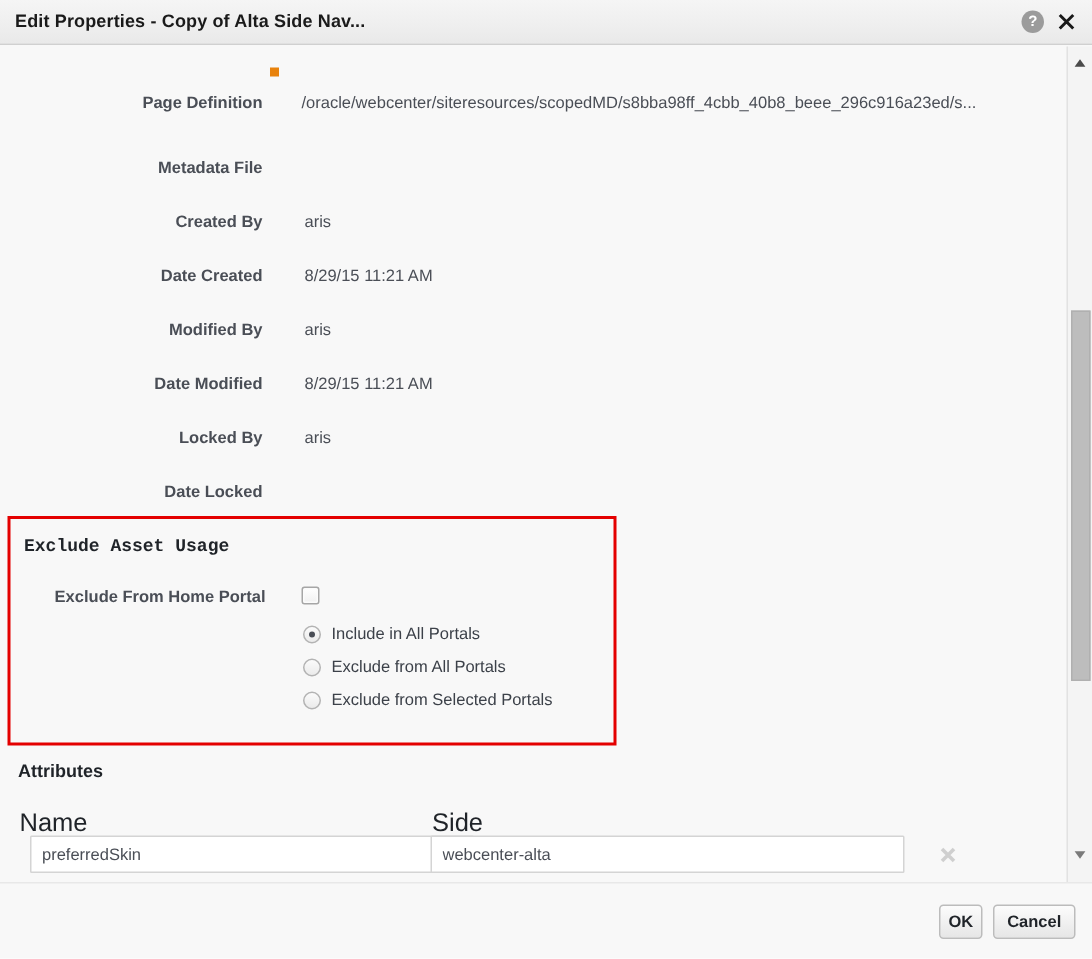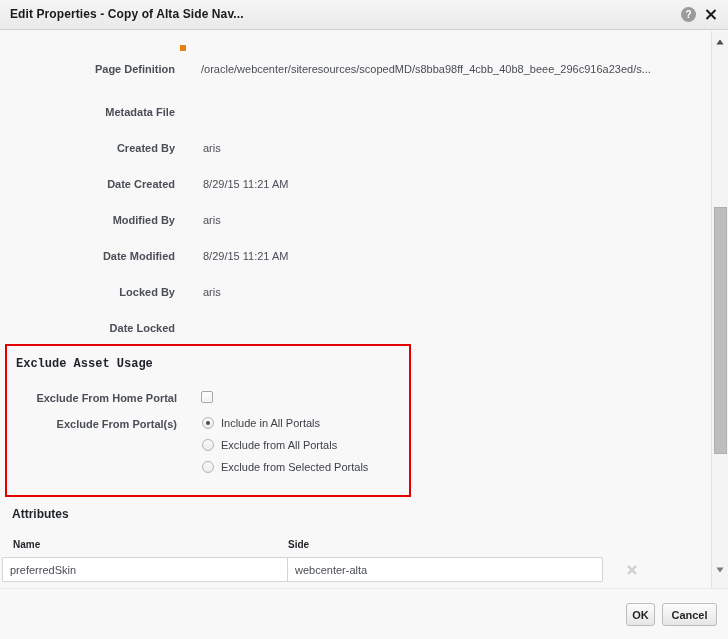--- a/index.html
+++ b/index.html
@@ -171,41 +171,41 @@
     position: absolute;
     left: 12px;
     top: 476px;
     font-size: 12px;
     font-weight: bold;
     color: #1f2328;
   }
   .col-header {
     position: absolute;
     top: 508px;
-    font-size: 10px;
-    font-weight: bold;
+    font-size: 17px;
+    font-weight: normal;
     color: #1f2328;
   }
   .col-header.name { left: 13px; }
   .col-header.value { left: 288px; }
 
   .text-input {
     position: absolute;
     top: 526px;
     height: 25px;
     border: 1px solid #d4d4d4;
     background: #ffffff;
     font-size: 11px;
     color: #4a4e56;
     padding: 0 0 0 7px;
     font-family: "Liberation Sans", sans-serif;
     outline: none;
     border-radius: 1px;
   }
-  .text-input.name-input { left: 2px; width: 296px; }
+  .text-input.name-input { left: 20px; width: 296px; }
   .text-input.value-input { left: 287px; width: 316px; }
 
   .delete-x {
     position: absolute;
     left: 624px; top: 531px;
     width: 16px; height: 16px;
     cursor: pointer;
   }
   .delete-x svg { display: block; }
 
@@ -321,21 +321,20 @@
       <div class="prop-label">Date Locked</div>
       <div class="prop-value"></div>
     </div>
 
     <div class="exclude-box">
       <div class="section-heading exclude-heading">Exclude Asset Usage</div>
 
       <div class="ex-label" style="left:0px; top:46px">Exclude From Home Portal</div>
       <div class="checkbox" style="left:194px; top:45px"></div>
 
-      <div class="ex-label" style="left:0px; top:72px">Exclude From Portal(s)</div>
 
       <div class="radio checked" style="left:195px; top:71px"></div>
       <div class="radio-text" style="left:214px; top:71px">Include in All Portals</div>
 
       <div class="radio" style="left:195px; top:93px"></div>
       <div class="radio-text" style="left:214px; top:93px">Exclude from All Portals</div>
 
       <div class="radio" style="left:195px; top:115px"></div>
       <div class="radio-text" style="left:214px; top:115px">Exclude from Selected Portals</div>
     </div>

